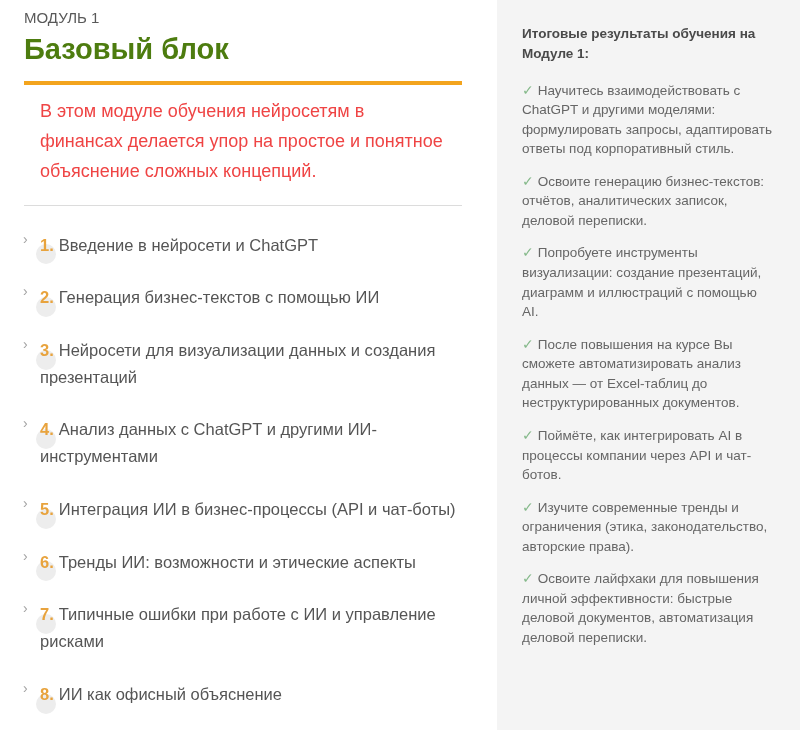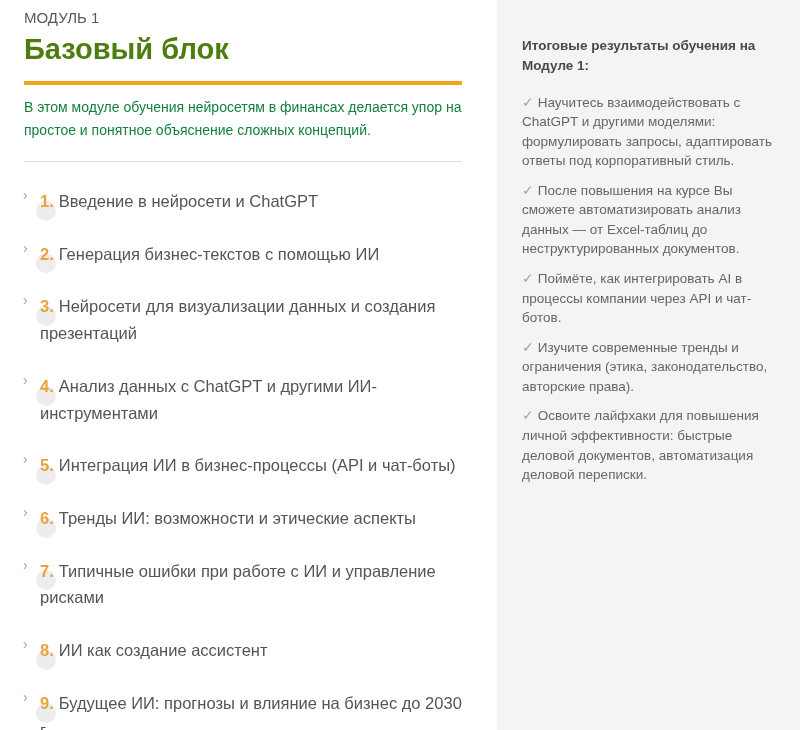--- a/index.html
+++ b/index.html
@@ -30,23 +30,23 @@
     color: #4d7c0f;
     line-height: 1.1;
   }
   .accent-rule {
     border: none;
     height: 4px;
     background: #f3a41d;
     margin: 15px 0 0;
   }
   .description {
-    margin: 11px 0 0;
-    font-size: 14px;
-    color: #15803d;
+    margin: 11px 16px 0;
+    font-size: 18px;
+    color: #ef4444;
     line-height: 1.68;
   }
   .thin-rule {
     border: none;
     border-top: 1px solid #dcdcdc;
     margin: 18px 0 0;
   }
   .lesson-list {
     list-style: none;
     margin: 26px 0 0;
@@ -84,31 +84,31 @@
     background: #ededed;
     left: -4px; bottom: -6px;
   }
 
   
   .sidebar {
     position: absolute;
     left: 497px; top: 0;
     width: 303px; height: 730px;
     background: #f4f4f4;
-    padding: 36px 28px 0 25px;
+    padding: 24px 28px 0 25px;
   }
   .sidebar-title {
     margin: 0 0 15px;
     font-size: 13.5px;
     font-weight: 700;
     color: #4a4a4a;
     line-height: 1.5;
   }
   .outcome {
-    margin: 0 0 9px;
+    margin: 12px 0 9px;
     font-size: 13.5px;
     color: #666666;
     line-height: 1.45;
   }
   .check {
     color: #85b98a;
     margin-right: 4px;
     font-size: 14px;
   }
 </style>
@@ -140,34 +140,40 @@
       <li class="lesson">
         <span class="chev">›</span><span class="num">5.</span><span>Интеграция ИИ в бизнес-процессы (API и чат-боты)</span>
       </li>
       <li class="lesson">
         <span class="chev">›</span><span class="num">6.</span><span>Тренды ИИ: возможности и этические аспекты</span>
       </li>
       <li class="lesson">
         <span class="chev">›</span><span class="num">7.</span><span>Типичные ошибки при работе с ИИ и управление рисками</span>
       </li>
       <li class="lesson">
-        <span class="chev">›</span><span class="num">8.</span><span>ИИ как создание ассистент</span>
+        <span class="chev">›</span><span class="num">8.</span><span>ИИ как офисный объяснение</span>
       </li>
       <li class="lesson">
         <span class="chev">›</span><span class="num">9.</span><span>Будущее ИИ: прогнозы и влияние на бизнес до 2030 г.</span>
       </li>
 
     </ul>
   </div>
 
   <aside class="sidebar">
     <p class="sidebar-title">Итоговые результаты обучения на Модуле 1:</p>
 
     <p class="outcome">
       <span class="check">✓</span><span>Научитесь взаимодействовать с ChatGPT и другими моделями: формулировать запросы, адаптировать ответы под корпоративный стиль.</span>
+    </p>
+    <p class="outcome">
+      <span class="check">✓</span><span>Освоите генерацию бизнес-текстов: отчётов, аналитических записок, деловой переписки.</span>
+    </p>
+    <p class="outcome">
+      <span class="check">✓</span><span>Попробуете инструменты визуализации: создание презентаций, диаграмм и иллюстраций с помощью AI.</span>
     </p>
     <p class="outcome">
       <span class="check">✓</span><span>После повышения на курсе Вы сможете автоматизировать анализ данных — от Excel-таблиц до неструктурированных документов.</span>
     </p>
     <p class="outcome">
       <span class="check">✓</span><span>Поймёте, как интегрировать AI в процессы компании через API и чат-ботов.</span>
     </p>
     <p class="outcome">
       <span class="check">✓</span><span>Изучите современные тренды и ограничения (этика, законодательство, авторские права).</span>
     </p>

